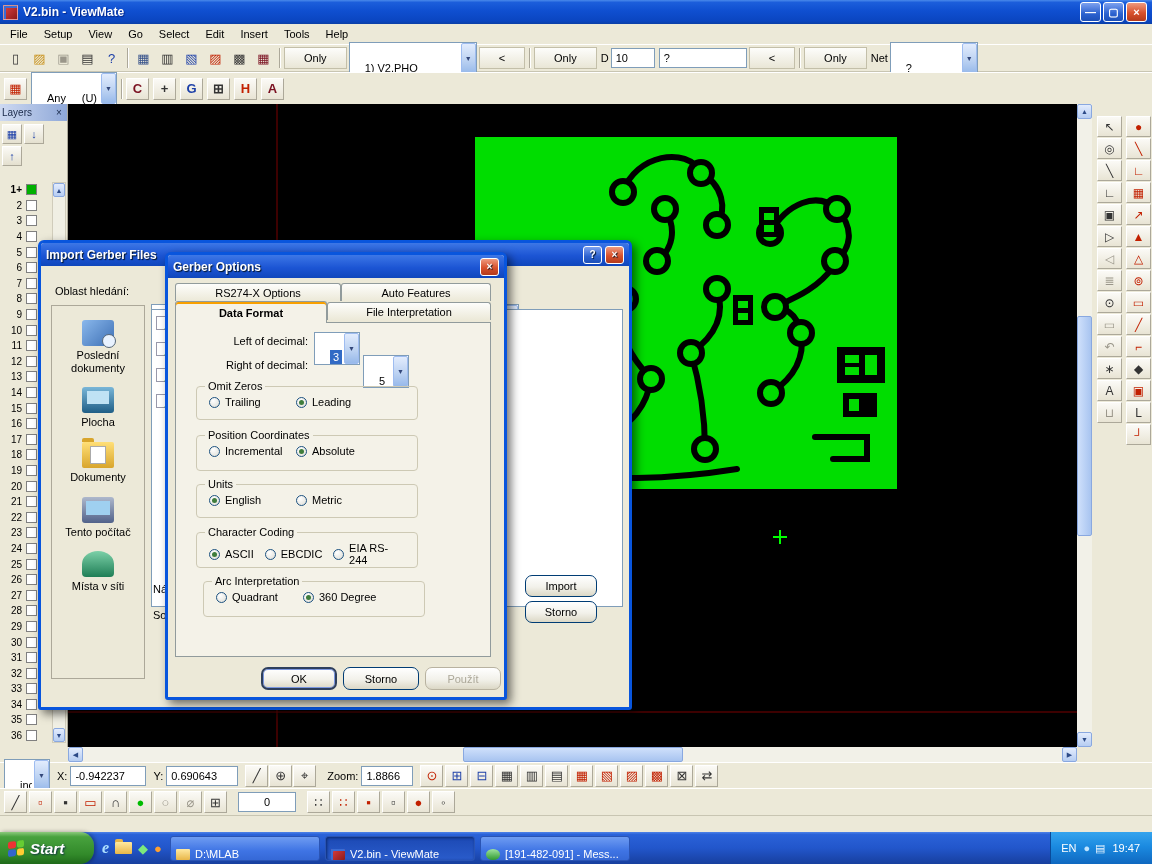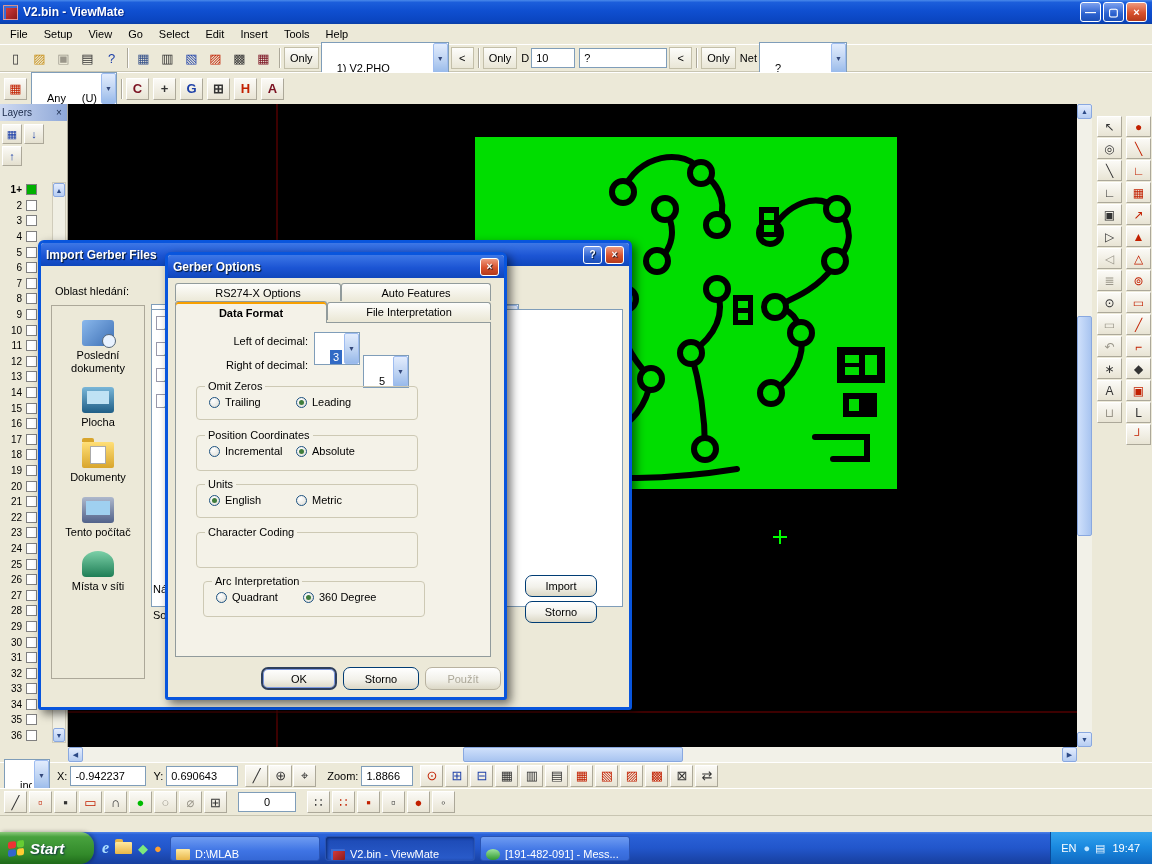--- a/index.html
+++ b/index.html
@@ -15,21 +15,21 @@
   .win-btn.close{background:linear-gradient(180deg,#ee9a7f,#d8512c 55%,#b53a1b)}
   
   .menubar{left:0;top:24px;width:1152px;height:20px;background:#ece9d8;display:flex;align-items:center;padding-left:2px}
   .menu-item{padding:2px 8px}
   .toolbar{background:#ece9d8;display:flex;align-items:center;padding-left:4px;border-top:1px solid #fff}
   .tb1{left:0;top:44px;width:1152px;height:28px;border-bottom:1px solid #c8c5b2}
   .tb2{left:0;top:72px;width:1152px;height:32px}
   .icon-row{display:inline-flex;align-items:center;gap:1px}
   .tbtn{height:22px;min-width:23px;display:inline-flex;align-items:center;justify-content:center;background:transparent;border:1px solid transparent;font-size:13px;padding:0 2px}
   .tbtn.raised{border:1px solid #fff;border-right-color:#aca899;border-bottom-color:#aca899;background:linear-gradient(180deg,#fbfaf6,#e8e4d4)}
-  .tbtn.label-btn{font-size:11px;border:1px solid #c3bfa9;background:linear-gradient(180deg,#fdfdfb,#e9e6d6);padding:0 5px}
+  .tbtn.label-btn{font-size:11px;border:1px solid #c3bfa9;background:linear-gradient(180deg,#fdfdfb,#e9e6d6);padding:0 19px}
   .sep{width:1px;height:20px;background:#aca899;margin:0 4px;box-shadow:1px 0 0 #fff;display:inline-block}
   .combo{height:33px;background:#fff;border:1px solid #7f9db9;display:inline-flex;align-items:flex-end;font-size:11px;padding-left:15px;position:relative}
   .combo .val{flex:1;white-space:nowrap;overflow:hidden}
   .combo .val.sel{background:#316ac5;color:#fff;padding:1px 3px}
   .combo .arrow{width:15px;align-self:stretch;margin-left:2px;background:linear-gradient(180deg,#e2ecfd,#b9d0f1 60%,#97b9ea);border:1px solid #9ebcf0;border-radius:2px;display:flex;align-items:center;justify-content:center;font-size:7px;color:#33477a}
   .fieldbox{height:20px;background:#fff;border:1px solid #7f9db9;display:inline-flex;align-items:center;padding:0 4px;font-size:11px}
   .ml4{margin-left:4px}.ml8{margin-left:8px}.ml2{margin-left:2px}
   .c-red{color:#c22000}.c-blue{color:#1c3fa8}.c-dark{color:#333}.c-green{color:#0b0}.c-maroon{color:#7a1020}.c-gray{color:#9a968a}.c-yellow{color:#c89018}.c-mix{color:#35508a}
   
   .layers-panel{left:0;top:104px;width:68px;height:643px;background:#ece9d8;border-right:1px solid #aca899}
@@ -894,20 +894,35 @@
             <span>English</span>
           </label>
           <label class="opt">
             <span class="radio off"></span>
             <span>Metric</span>
           </label>
         </span>
     </fieldset>
     <fieldset class="grp three abs" style="left:20px;top:203px;width:222px;height:42px">
       <legend>Character Coding</legend>
+      <span class="opts">
+
+      <label class="opt">
+            <span class="radio on"></span>
+            <span>ASCII</span>
+          </label>
+          <label class="opt">
+            <span class="radio off"></span>
+            <span>EBCDIC</span>
+          </label>
+          <label class="opt">
+            <span class="radio off"></span>
+            <span>EIA RS-244</span>
+          </label>
+        </span>
     </fieldset>
     <fieldset class="grp abs" style="left:27px;top:252px;width:222px;height:42px">
       <legend>Arc Interpretation</legend>
       <span class="opts">
 
       <label class="opt">
             <span class="radio off"></span>
             <span>Quadrant</span>
           </label>
           <label class="opt">

